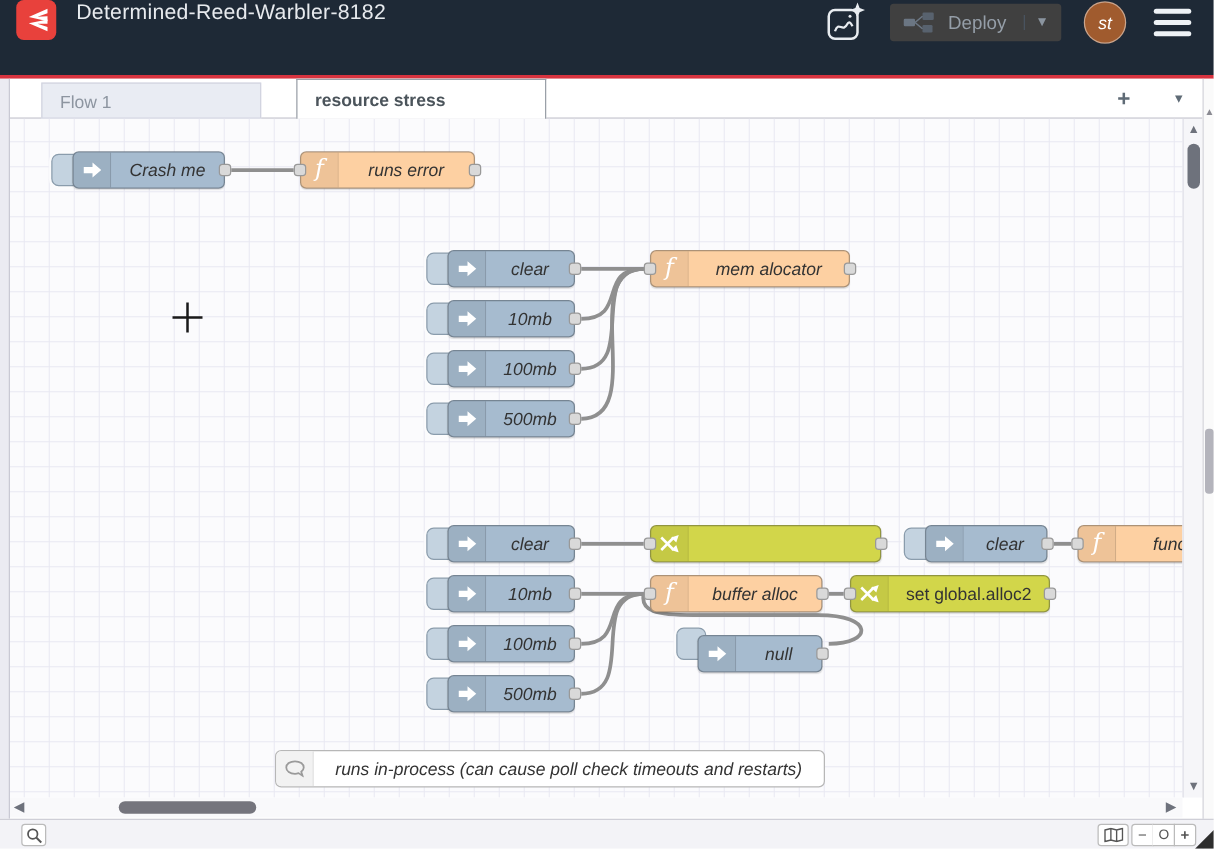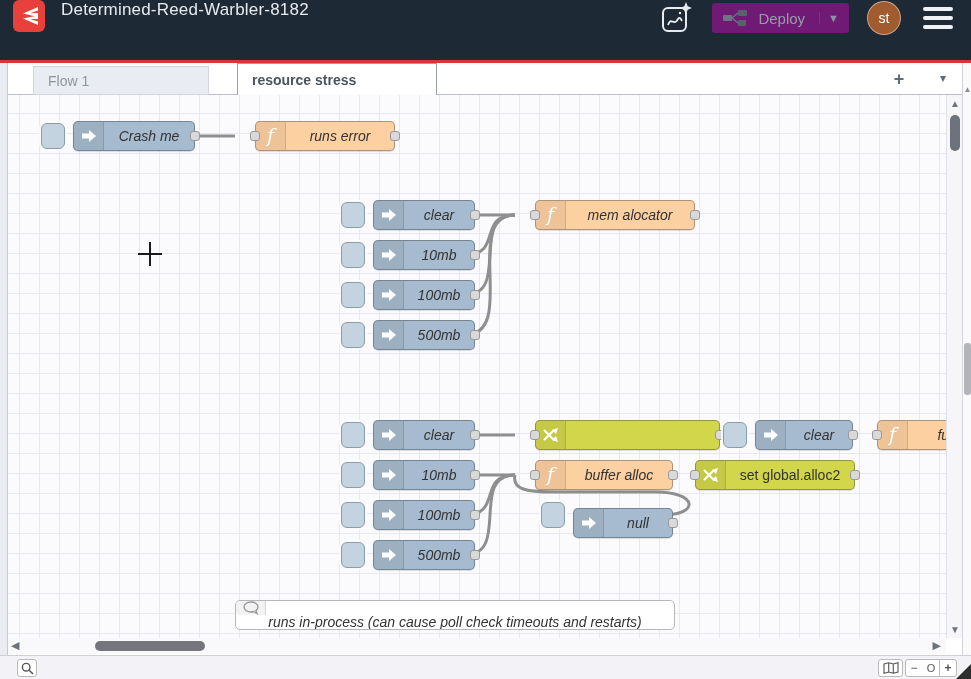--- a/index.html
+++ b/index.html
@@ -7,24 +7,24 @@
   body { font-family:"Liberation Sans","DejaVu Sans",sans-serif; background:#fff; position:relative; }
   #app { position:absolute; inset:0; width:971px; height:679px; }
 
   
   #header { position:absolute; left:0; top:0; width:971px; height:60px; background:#1e2936; display:flex; align-items:flex-start; }
   #red-line { position:absolute; left:0; top:60px; width:971px; height:3px; background:#d8333f; }
   #logo { width:32px; height:32px; margin-left:13px; border-radius:6px; background:#e8413c; display:flex; align-items:center; justify-content:center; }
   #title { color:#e7eaee; font-size:17px; margin-left:16px; letter-spacing:.2px; }
   #header-right { margin-left:auto; display:flex; align-items:center; gap:18px; margin-right:14px; }
   #ai-icon { width:36px; height:36px; display:flex; align-items:center; justify-content:center; cursor:pointer; }
-  #deploy-btn { height:30px; background:#701a75; border-radius:3px; display:flex; align-items:center; padding:0 10px; cursor:default; }
+  #deploy-btn { height:30px; background:#404040; border-radius:3px; display:flex; align-items:center; padding:0 10px; cursor:default; }
   #deploy-btn .dlabel { color:#959ea8; font-size:15px; margin:0 14px 0 10px; }
   #deploy-caret { color:#8b95a0; font-size:11px; padding-left:8px; border-left:1px solid #49535f; }
-  #avatar { width:34px; height:34px; border-radius:50%; background:#a05b2e; border:1px solid rgba(255,255,255,.45); color:#fff; font-size:14px; display:flex; align-items:center; justify-content:center; cursor:pointer; }
+  #avatar { width:34px; height:34px; border-radius:50%; background:#a05b2e; border:1px solid rgba(255,255,255,.45); color:#fff; font-size:14px; display:flex; align-items:center; justify-content:center; cursor:pointer;font-style:italic; }
   #hamburger { display:flex; flex-direction:column; gap:5px; cursor:pointer; padding:4px; }
   #hamburger span { display:block; width:30px; height:4px; background:#eef2f6; border-radius:2px; }
 
   
   #left-strip { position:absolute; left:0; top:63px; width:8px; height:592px; background:#ebebf2; border-right:1px solid #c9c9d4; }
   #tabbar { position:absolute; left:8px; top:63px; width:954px; height:32px; background:#fff; border-bottom:1px solid #bfbfc9; }
   .tab { position:absolute; top:3px; height:29px; display:flex; align-items:center; padding:0 14px; font-size:14px; cursor:pointer; }
   .tab.inactive { background:#e9ecf3; border:1px solid #d2d4e0; color:#8d95a0; }
   .tab.active { top:0; height:32px; background:#fff; border:1px solid #9aa0a8; border-bottom:none; color:#4b545b; font-weight:bold; z-index:2; }
   #tab-add { position:absolute; right:52px; top:5px; width:22px; height:22px; text-align:center; line-height:22px; color:#5f6b76; font-size:18px; font-weight:bold; cursor:pointer; }
@@ -32,21 +32,21 @@
 
   
   #canvas { position:absolute; left:8px; top:95px; width:938px; height:543px; overflow:hidden; background-color:#fbfbfd;
     background-image:
       linear-gradient(to right, #e8e8f2 1px, transparent 1px),
       linear-gradient(to bottom, #e8e8f2 1px, transparent 1px);
     background-size:20px 20px; background-position:11px 18px; }
   #wires { position:absolute; left:0; top:0; pointer-events:none; }
   .wire { stroke:#8f8f8f; stroke-width:3; fill:none; }
 
-  .node { position:absolute; height:30px; border:1px solid rgba(40,45,50,.38); border-radius:5px; display:flex; box-shadow:0 1px 1px rgba(0,0,0,.12); cursor:pointer;margin-left:15px; }
+  .node { position:absolute; height:30px; border:1px solid rgba(40,45,50,.38); border-radius:5px; display:flex; box-shadow:0 1px 1px rgba(0,0,0,.12); cursor:pointer; }
   .node .nicon { width:30px; border-right:1px solid rgba(0,0,0,.12); background:rgba(0,0,0,.06); display:flex; align-items:center; justify-content:center; border-radius:4px 0 0 4px; }
   .node .nlabel { flex:1; display:flex; align-items:center; justify-content:center; font-size:14px; color:#333; font-style:italic; padding:0 10px; white-space:nowrap; overflow:hidden; }
   .node.change .nlabel { font-style:normal; }
   .node.comment { background:#fff; border-color:#b7b7b7; box-shadow:none; }
   .node.comment .nicon { background:#f2f2f2; }
   .port { position:absolute; width:10px; height:10px; background:#d9d9d9; border:1px solid #999; border-radius:3px; top:9px; cursor:crosshair; }
   .port.in  { left:-6px; }
   .port.out { right:-6px; }
   .inj-btn { position:absolute; width:24px; height:26px; background:#c4d3e0; border:1px solid #8a9cac; border-radius:6px; box-shadow:0 0 0 2px rgba(251,251,253,.85); cursor:pointer; }
   .ficon { font-family:"DejaVu Serif","Liberation Serif",serif; font-style:italic; font-size:19px; color:#fff; line-height:1; padding-bottom:2px; }
@@ -299,21 +299,21 @@
         <div class="inj-btn" style="left: 533px; top: 407px;"></div>
         <div class="node inject" style="left: 550px; top: 413px; width: 100px; background: rgb(166, 187, 207); text-align: right;">
           <div class="nicon">
             <svg width="16" height="14" viewBox="0 0 16 14">
               <polygon points="1,4.5 8,4.5 8,1 15,7 8,13 8,9.5 1,9.5" fill="#fff"></polygon>
             </svg>
           </div>
           <div class="nlabel">null</div>
           <div class="port out"></div>
         </div>
-        <div class="node comment" style="left: 212px; top: 505px; width: 440px; background: rgb(255, 255, 255); flex-direction: column;">
+        <div class="node comment" style="left: 212px; top: 505px; width: 440px; background: rgb(255, 255, 255);">
           <div class="nicon">
             <svg width="16" height="14" viewBox="0 0 16 14">
               <path d="M8 1 C4 1, 1 3.2, 1 6 C1 8.8, 4 11, 8 11 C9 11, 10 10.8, 10.8 10.5 L14 12.5 L13 9.4 C14.2 8.5, 15 7.3, 15 6 C15 3.2, 12 1, 8 1 Z" fill="none" stroke="#9a9a9a" stroke-width="1.4"></path>
             </svg>
           </div>
           <div class="nlabel">runs in-process (can cause poll check timeouts and restarts)</div>
         </div>
       </div>
     <div id="cursor-h" style="left: 130px; top: 158px; width: 24px; height: 2px;"></div>
     <div id="cursor-v" style="left: 141px; top: 147px; width: 2px; height: 24px;"></div>

